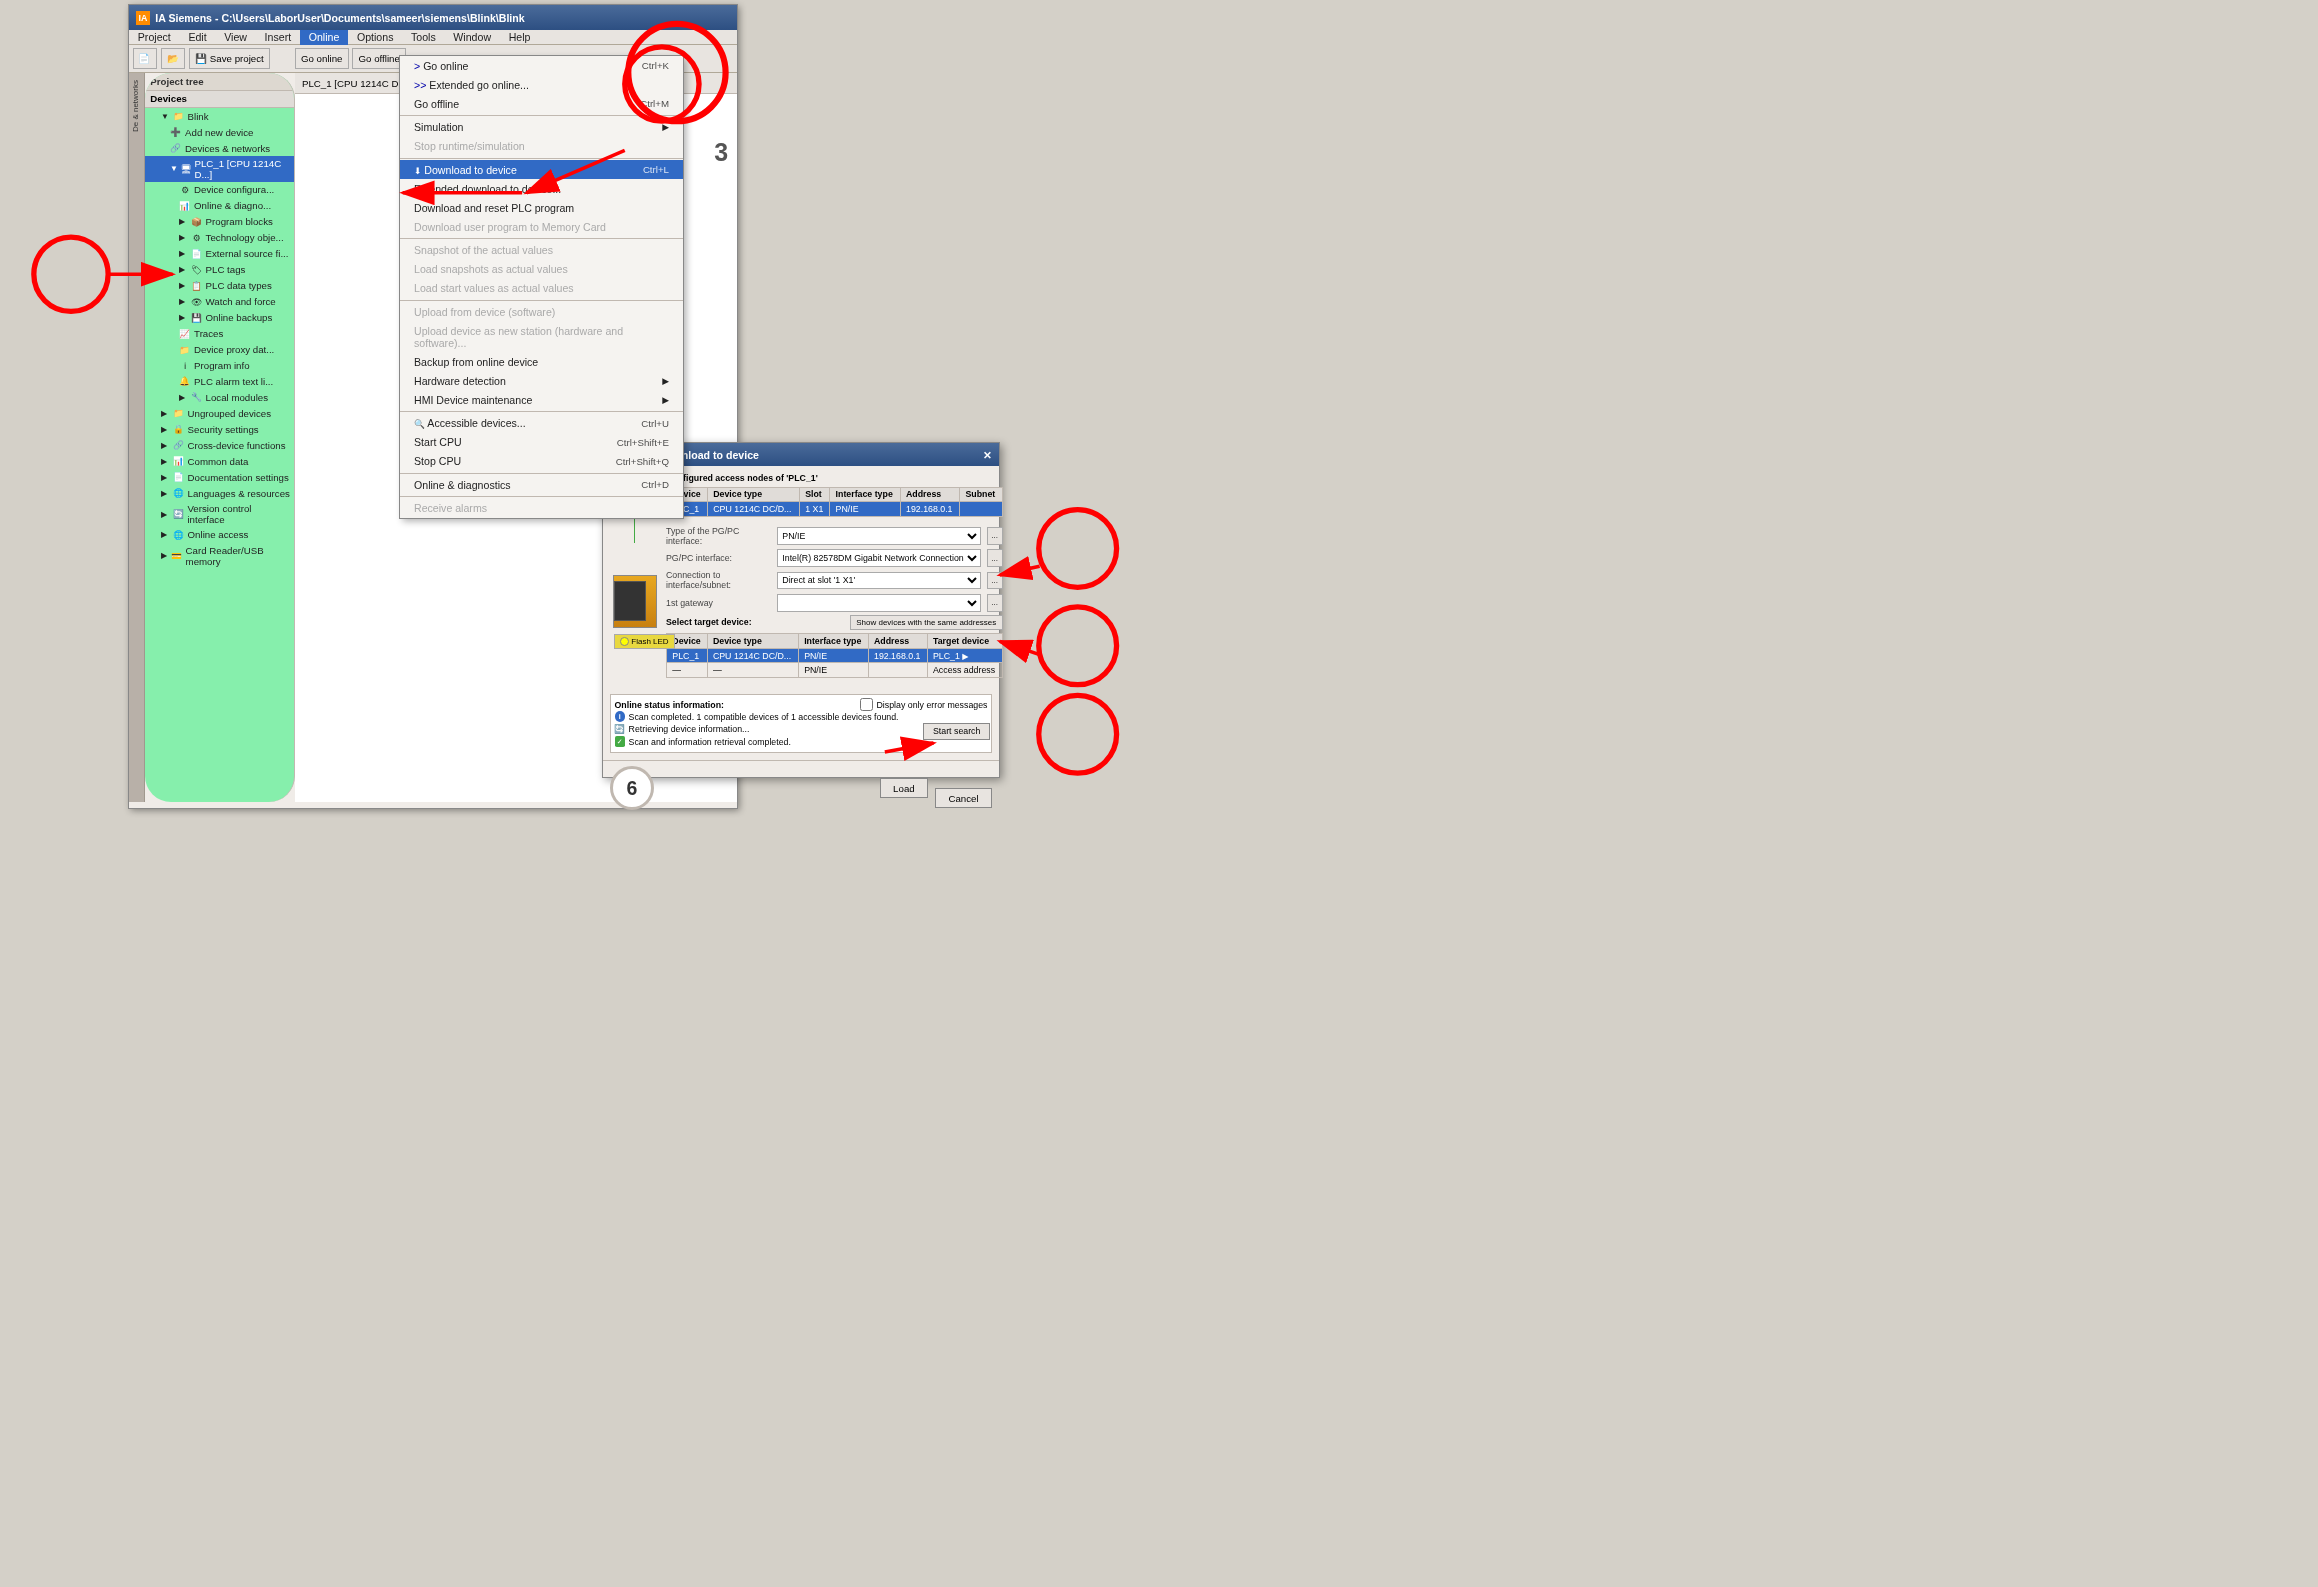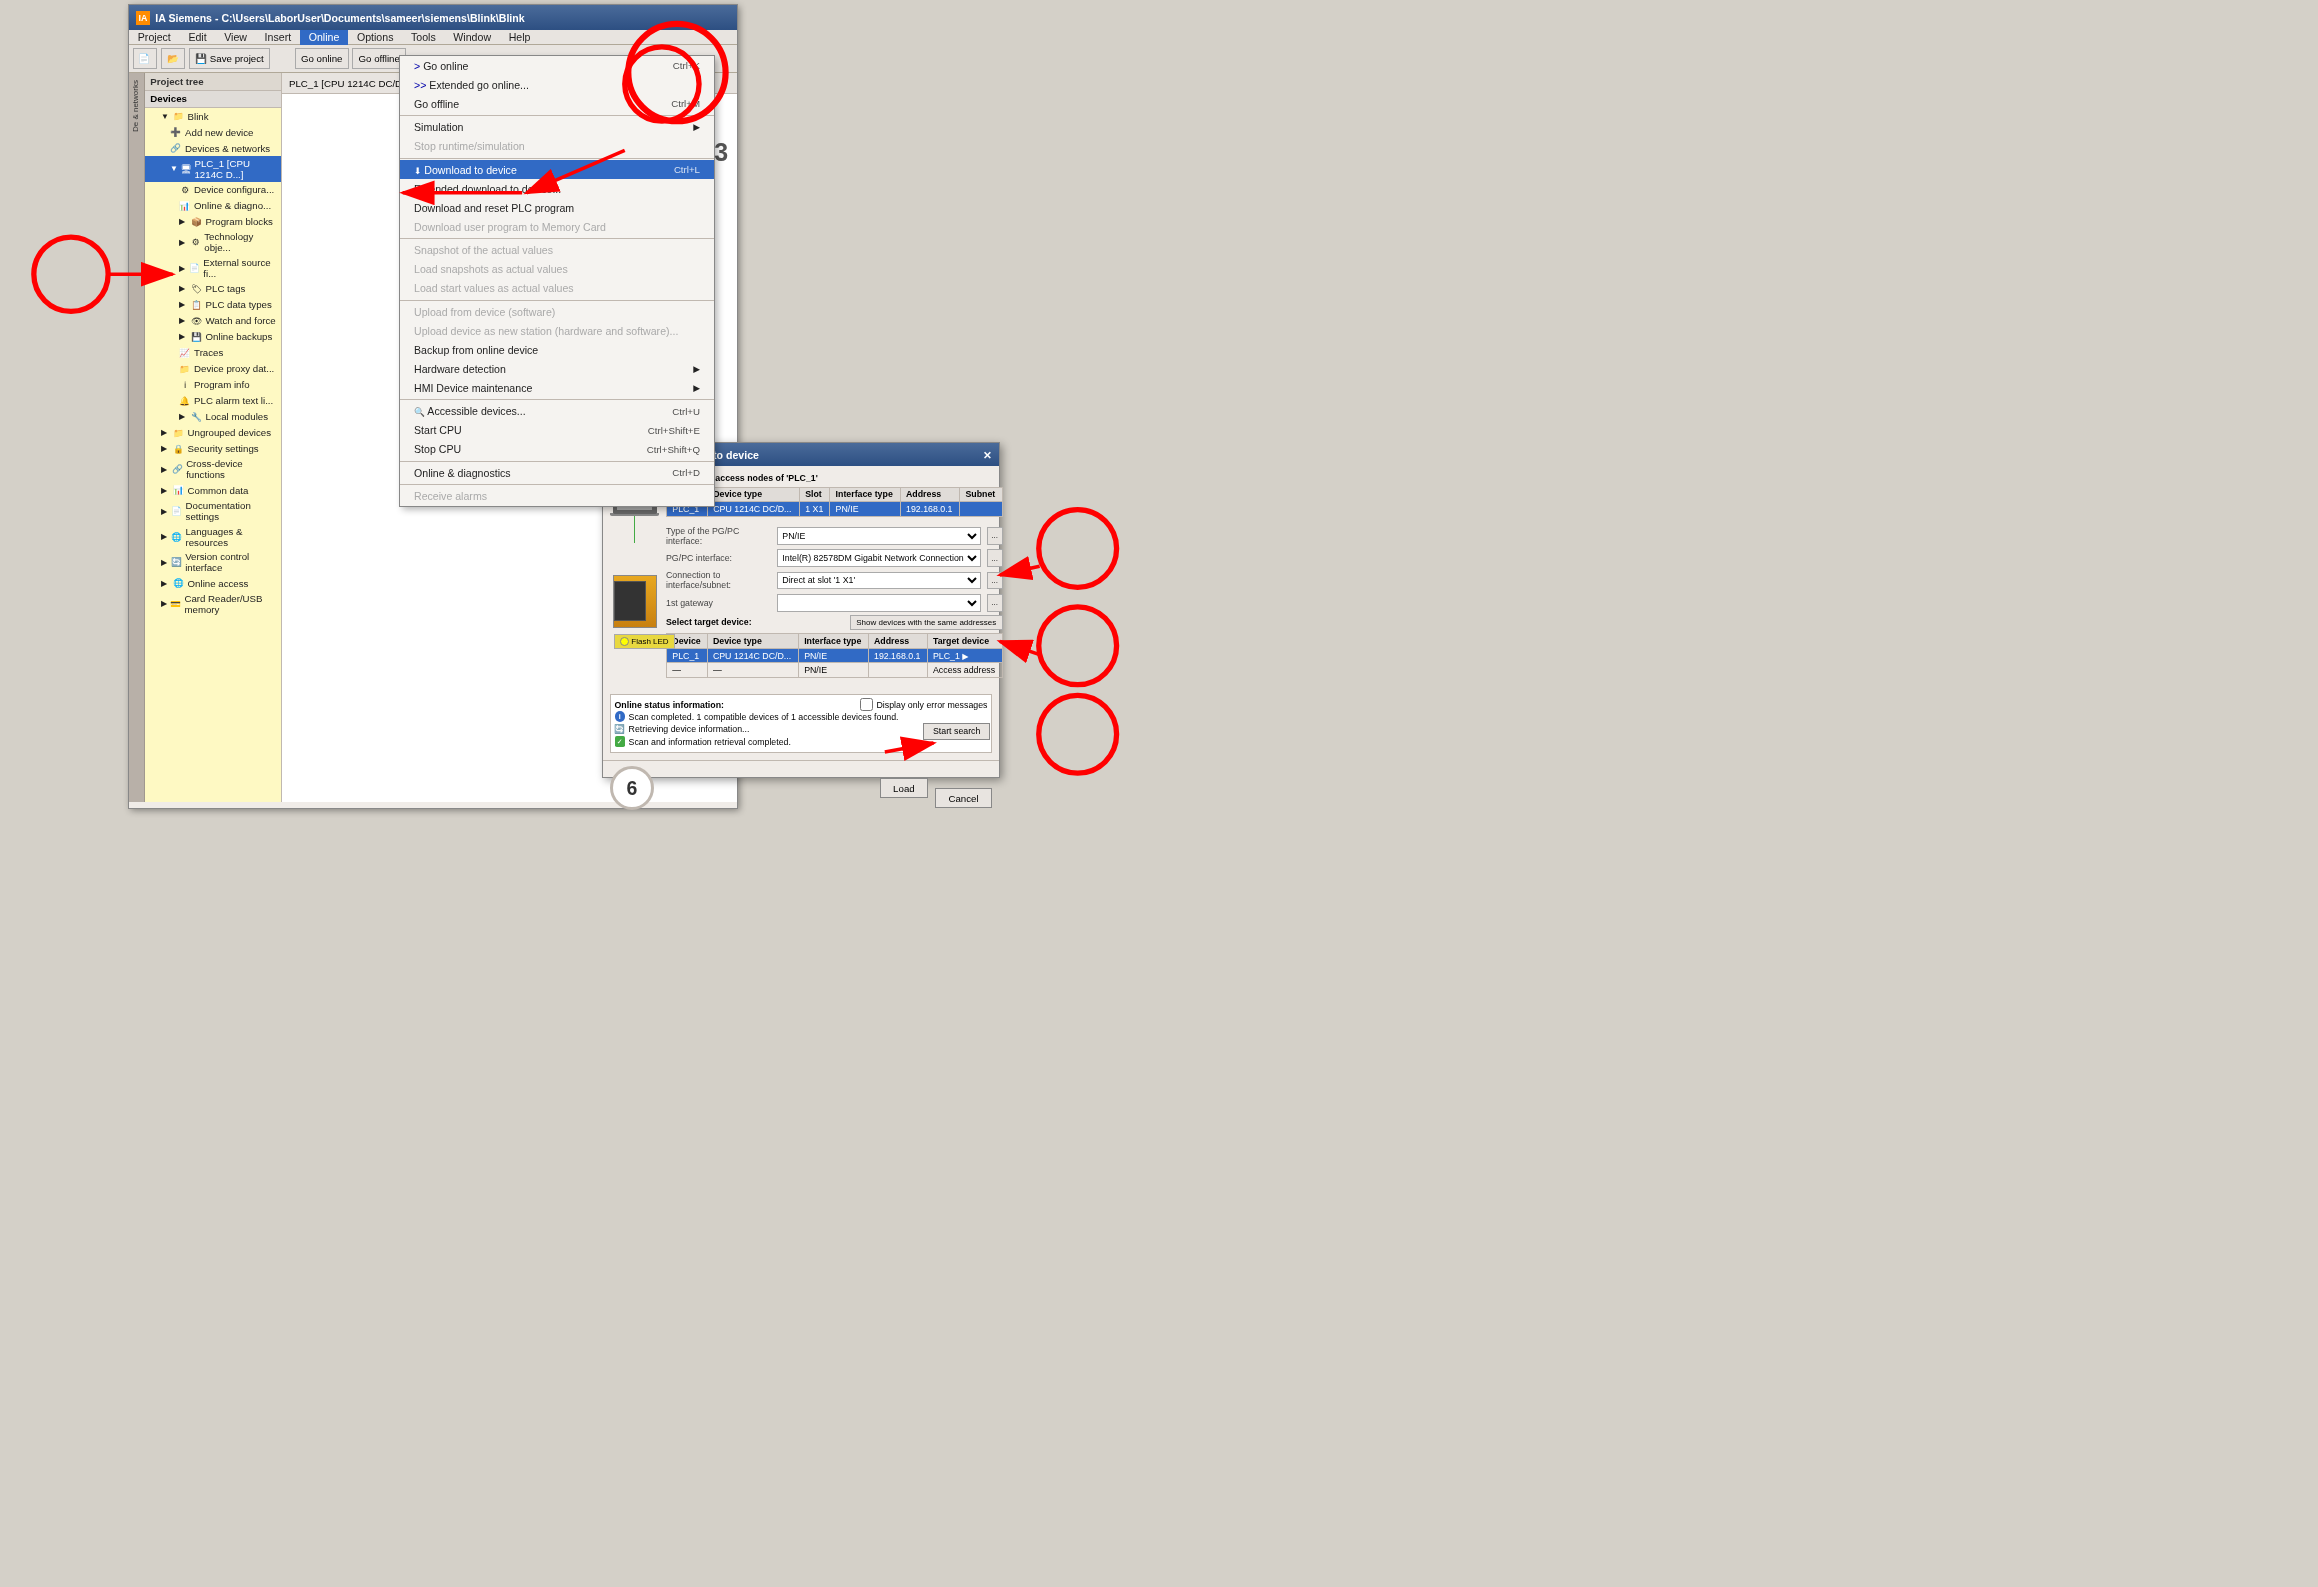--- a/index.html
+++ b/index.html
@@ -91,25 +91,26 @@
       gap: 2.7px;
     }
 
     .content-area {
       display: flex;
       height: calc(100% - 74px);
     }
 
     
     .sidebar {
-      width: 137px;
-      background: #fef9c3;
+      width: 150px;
+      background: #86efac;
       border-right: 0.9px solid #c0b8b0;
       overflow-y: auto;
       position: relative;
+      border-radius: 26px;
     }
 
     .sidebar-section-header {
       background: #ddd8d0;
       padding: 2.7px 5.3px;
       font-size: 9.7px;
       font-weight: bold;
       border-bottom: 0.9px solid #c0b8b0;
       color: #333;
     }
@@ -162,21 +163,21 @@
       border-bottom: 0.9px solid #c0b8b0;
       padding: 0 7px;
       font-size: 9.7px;
     }
 
     
     .dropdown-menu {
       position: absolute;
       top: 50px;
       left: 270px;
-      width: 316px;
+      width: 285px;
       background: #f5f3f0;
       border: 0.9px solid #888;
       box-shadow: 2.7px 2.7px 7px rgba(0,0,0,0.3);
       z-index: 100;
     }
 
     .dropdown-item {
       padding: 3.5px 14px;
       font-size: 10.6px;
       display: flex;

